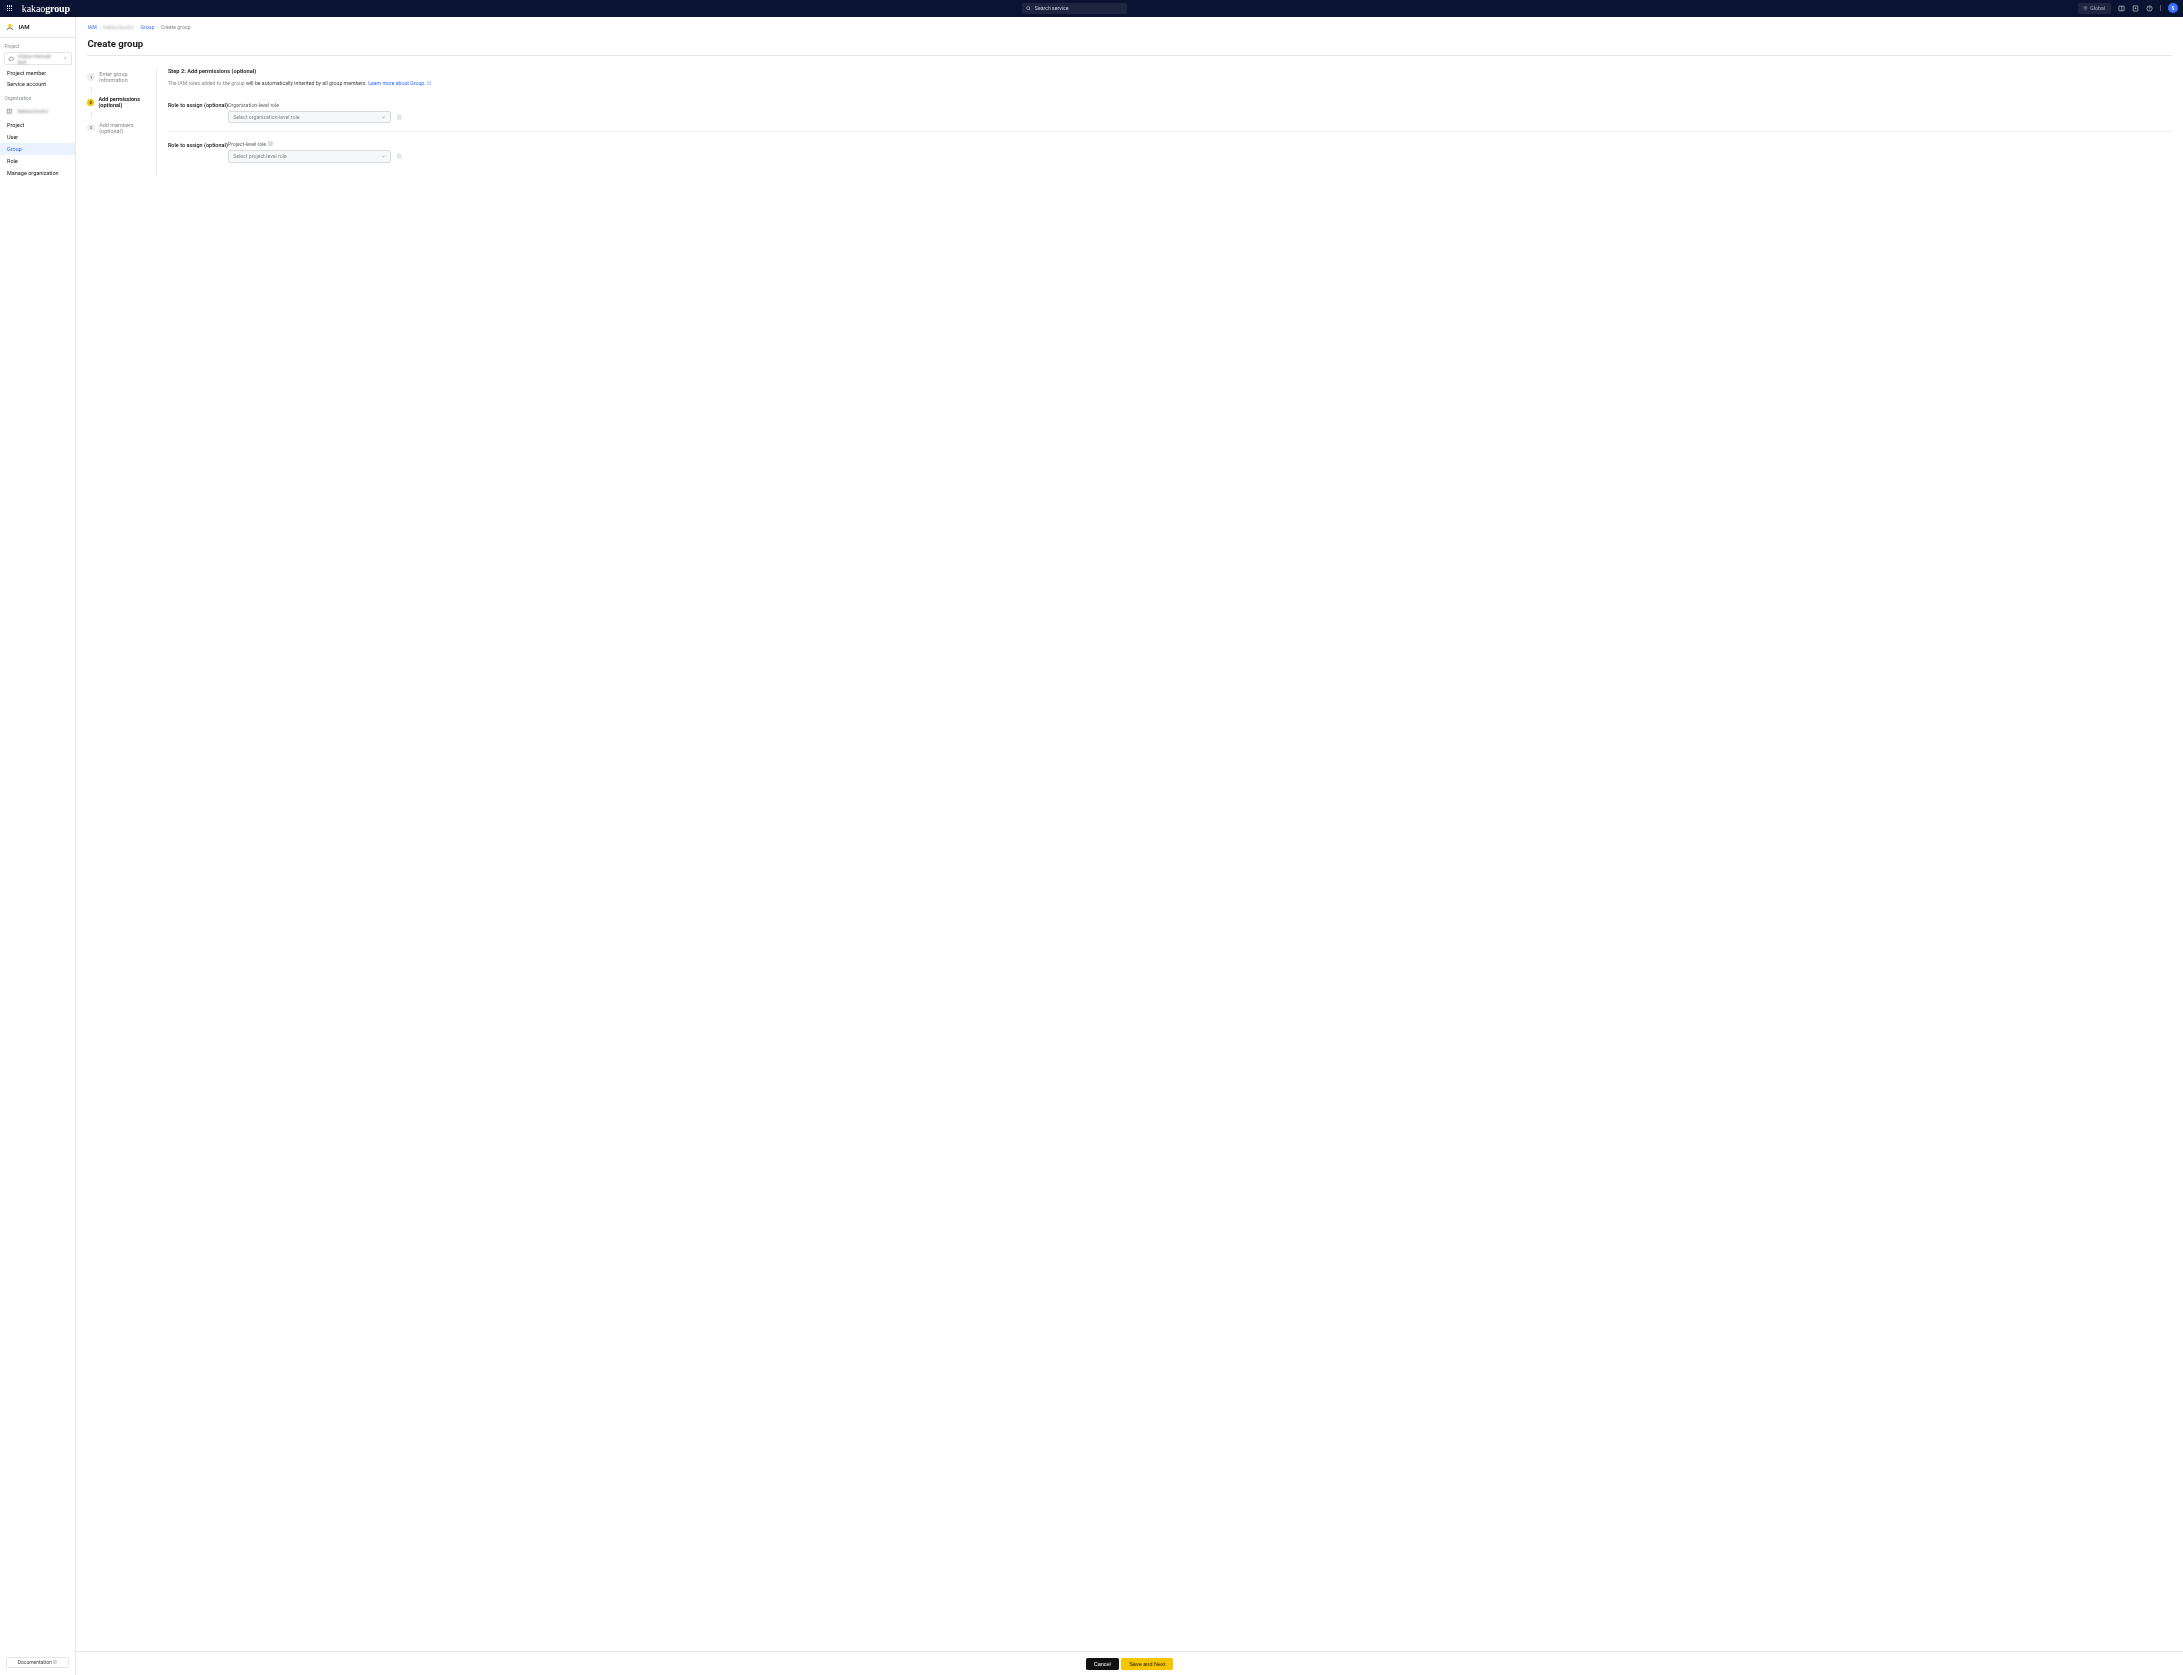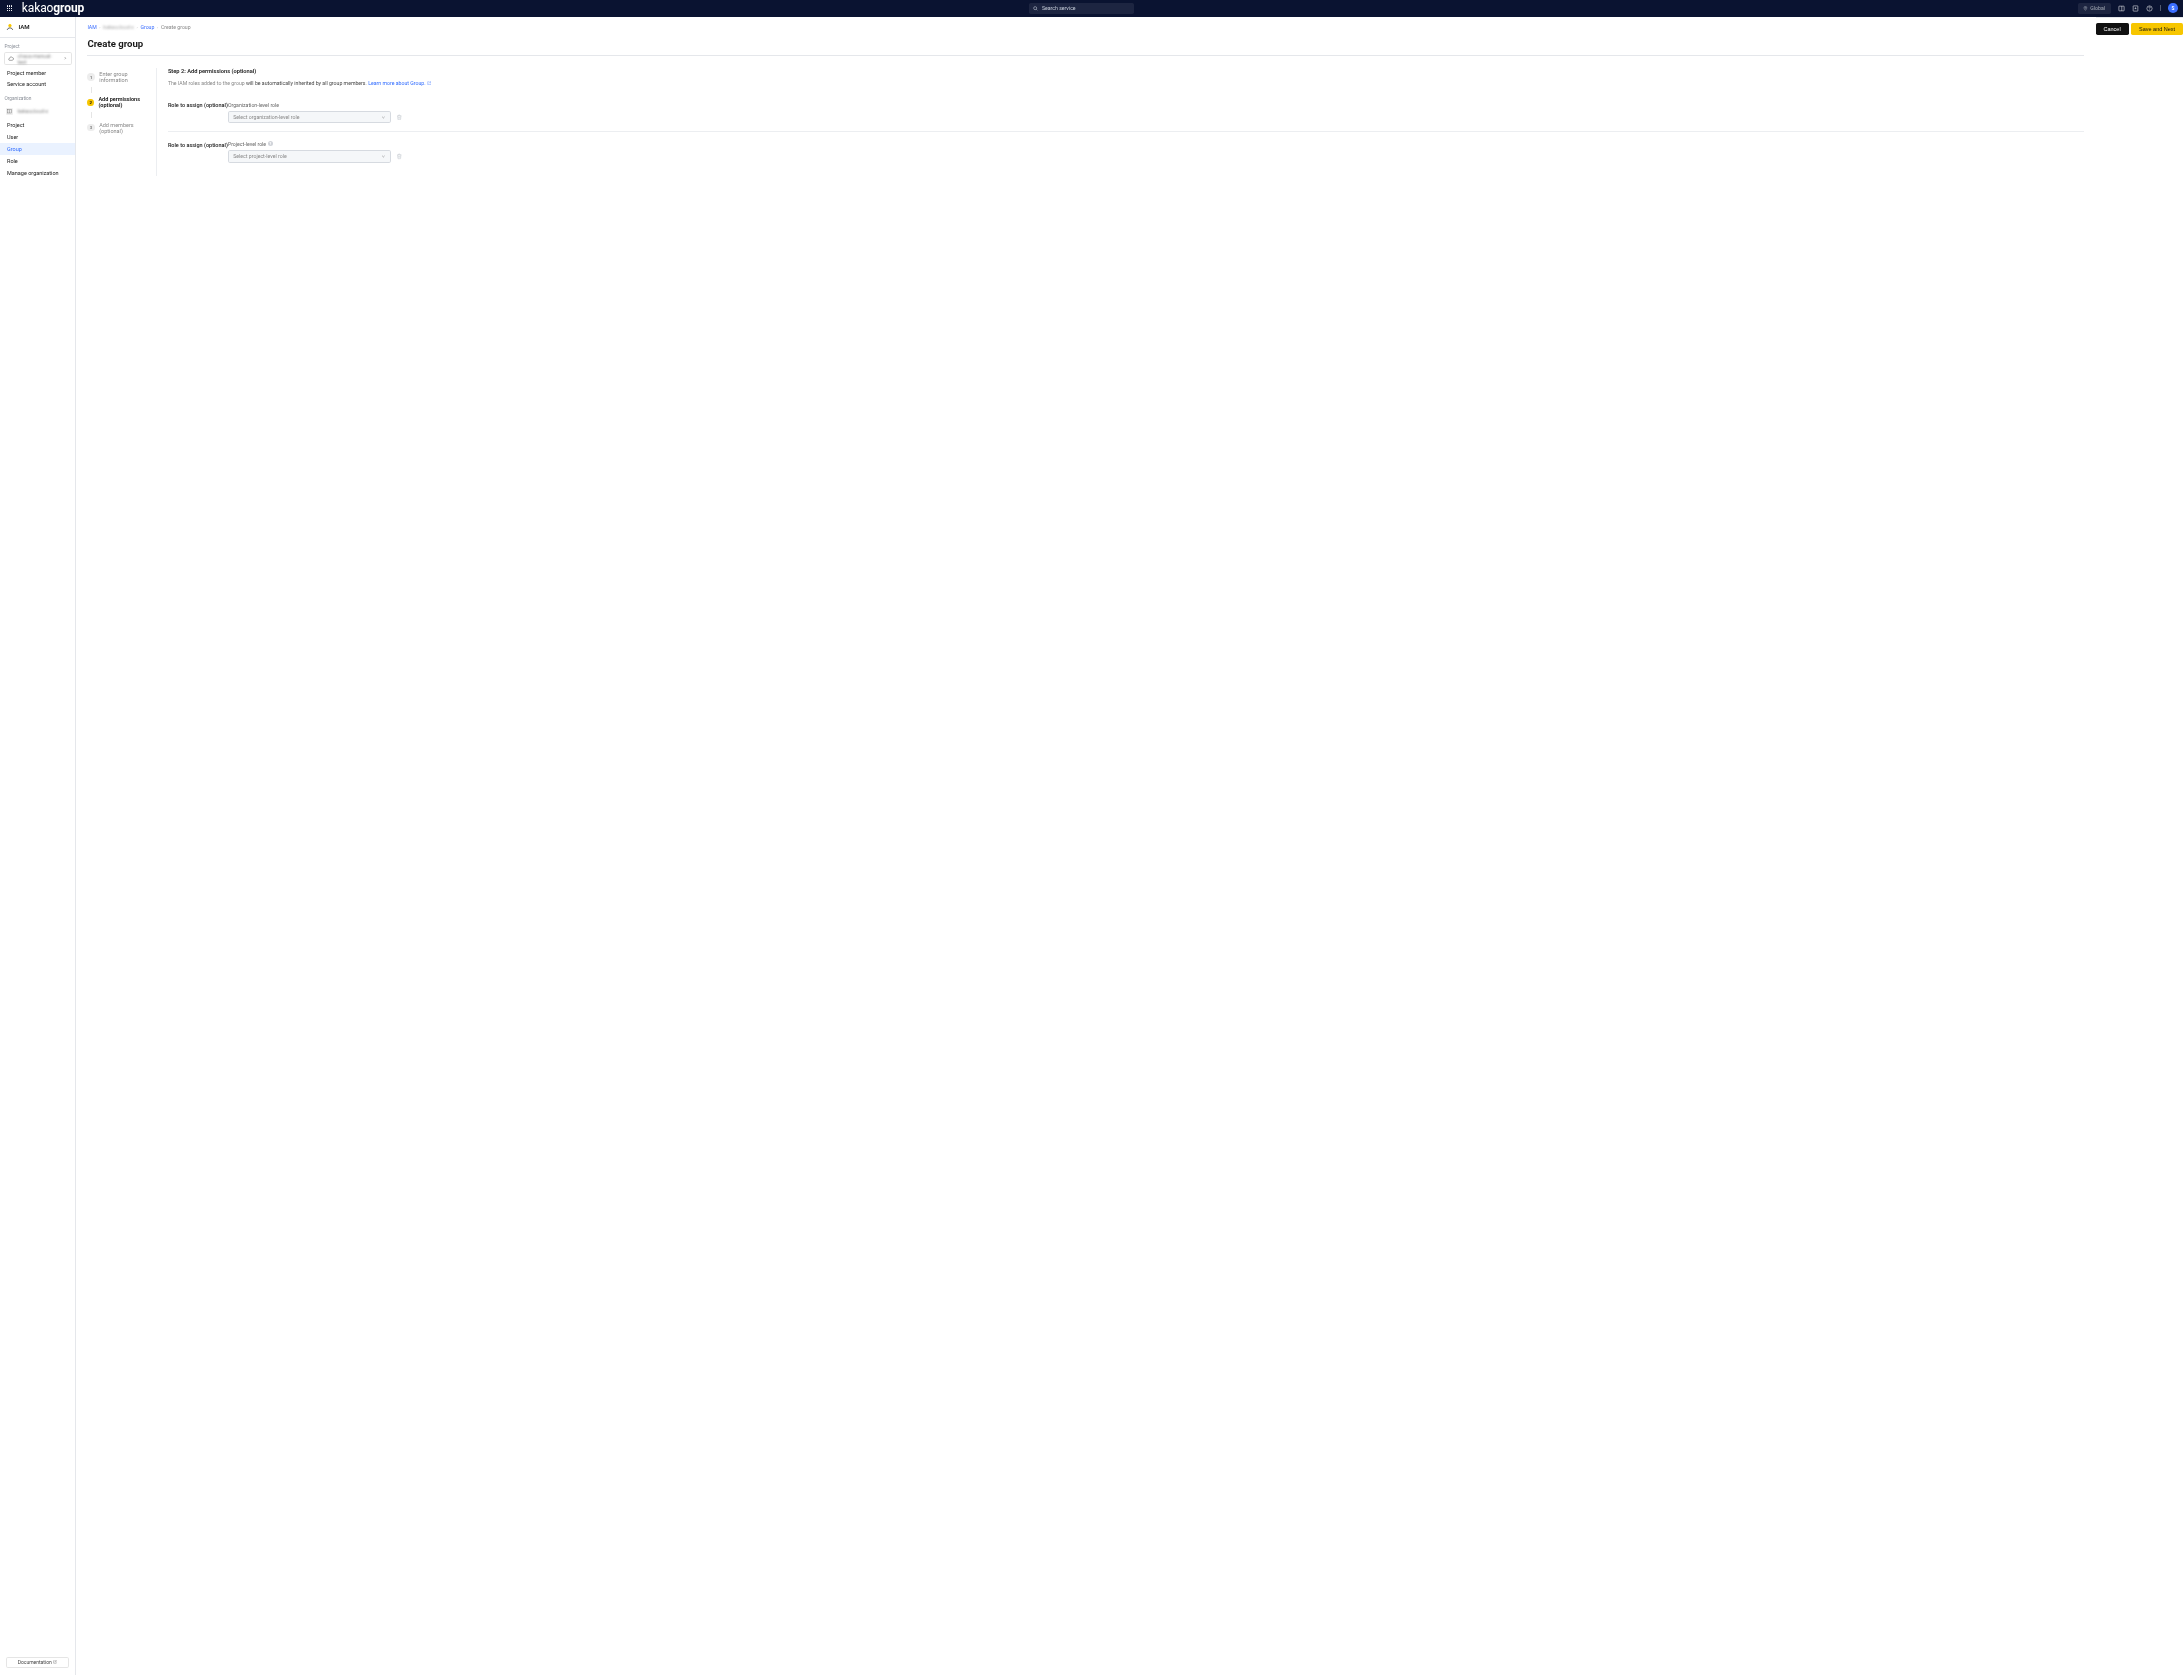--- a/index.html
+++ b/index.html
@@ -1,21 +1,21 @@
 <!DOCTYPE html>
 <html style="font-size:7px"><head>
 <meta charset="utf-8">
 <style>
 * { box-sizing: border-box; margin: 0; padding: 0; }
 body { font-family: -apple-system, BlinkMacSystemFont, "Segoe UI", Roboto, Helvetica, Arial, sans-serif; font-size: 5.7px; color: #1a1a1a; background: #fff; }
 
 .topbar { height: 16.6px; background: #0a1331; display: flex; align-items: center; padding: 0 5.2px; color: #fff; }
 .apps-icon { width: 8.7px; height: 8.7px; margin-right: 7.9px; display: flex; flex-wrap: wrap; gap: 0.9px; padding: 0.9px; cursor: pointer; align-content: center; justify-content: center; }
 .apps-icon span { width: 1.3px; height: 1.3px; background: #fff; border-radius: 0.2px; }
-.logo { font-size: 12px; font-weight: 400; letter-spacing: -0.1px; display: flex; align-items: center; }
+.logo { font-size: 10px; font-weight: 400; letter-spacing: -0.1px; display: flex; align-items: center; font-family: Liberation Serif, serif; }
 .logo .bold { font-weight: 700; }
 .topbar-center { flex: 1; display: flex; justify-content: center; }
 .search-box { width: 105px; height: 11.4px; background: rgba(255,255,255,0.08); border-radius: 1.7px; display: flex; align-items: center; padding: 0 4.4px; color: #c6cdd9; font-size: 5.2px; cursor: pointer; }
 .search-box svg { margin-right: 3.5px; }
 .topbar-right { display: flex; align-items: center; gap: 6.1px; }
 .global-chip { background: rgba(255,255,255,0.08); height: 11.4px; padding: 0 6.1px 0 4.4px; border-radius: 1.7px; display: flex; align-items: center; font-size: 5.2px; color: #a8aeb8; gap: 2.6px; }
 .top-icon { width: 7.9px; height: 7.9px; color: #fff; display: flex; align-items: center; justify-content: center; cursor: pointer;}
 .avatar { width: 9.6px; height: 9.6px; border-radius: 50%; background: #3b6eff; color: #fff; display: flex; align-items: center; justify-content: center; font-size: 4.8px; font-weight: 600; margin-left: 1.7px; cursor: pointer;}
 .vdiv { width: 0.4px; height: 6.1px; background: rgba(255,255,255,0.3); margin-left: 0.9px;}
 
@@ -27,21 +27,21 @@
 .project-selector { margin: 1.7px 3.5px; height: 13px; border: 0.4px solid #e5e5e5; border-radius: 1.7px; display: flex; align-items: center; padding: 0 3.5px; font-size: 5.2px; color: #555; gap: 3.5px; cursor: pointer;}
 .project-selector .blur { filter: blur(1.3px); color: #888; flex:1;}
 .org-row { margin: 1.7px 0; height: 13px; display: flex; align-items: center; padding: 0 6.1px; font-size: 5.2px; color: #555; gap: 4.4px;}
 .org-row .sq { width:7px; height:7px; background:#eee; border-radius:1.3px; display:flex; align-items:center; justify-content:center;}
 .org-row .blur { filter: blur(1.3px); color: #888; }
 .nav-item { height: 11.8px; display: flex; align-items: center; padding: 0 7px; font-size: 5.5px; color: #222; cursor: pointer; }
 .nav-item.active { background: #eaf2ff; color: #2f6bff; }
 .sidebar-spacer { flex: 1; }
 .doc-btn { margin: 4.4px 6.1px 7px; border: 0.4px solid #e5e5e5; border-radius: 1.7px; height: 11.4px; display: flex; align-items: center; justify-content: center; font-size: 5px; color: #444; gap: 1.7px; cursor: pointer;}
 
-.main { flex: 1; display: flex; flex-direction: row; overflow: hidden; }
+.main { flex: 1; display: flex; flex-direction: column; overflow: hidden; }
 .content { flex: 1; overflow: auto; padding: 7.9px 11.4px; }
 .breadcrumbs { font-size: 5.2px; color: #888; display: flex; align-items: center; gap: 2.6px; margin-bottom: 7.9px;}
 .breadcrumbs .bc-link { color: #3b6eff; cursor: pointer;}
 .breadcrumbs .bc-muted { filter: blur(1.3px); color:#aaa;}
 .breadcrumbs .sep { color: #bbb; font-size: 4.4px;}
 .page-title { font-size: 9.6px; font-weight: 700; margin-bottom: 6.1px; }
 .rule { border: none; border-top: 0.4px solid #e5e7eb; margin-bottom: 11.4px;}
 
 .wizard { display: flex; gap: 10.5px; }
 .steps { width: 70px; border-right: 0.4px solid #eceef1; padding-right: 1.7px; min-height: 105px;}

